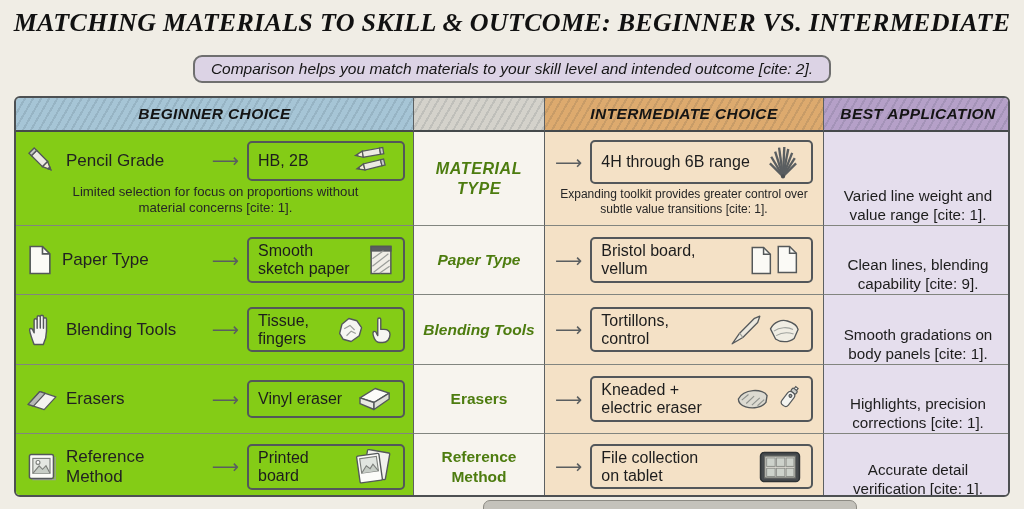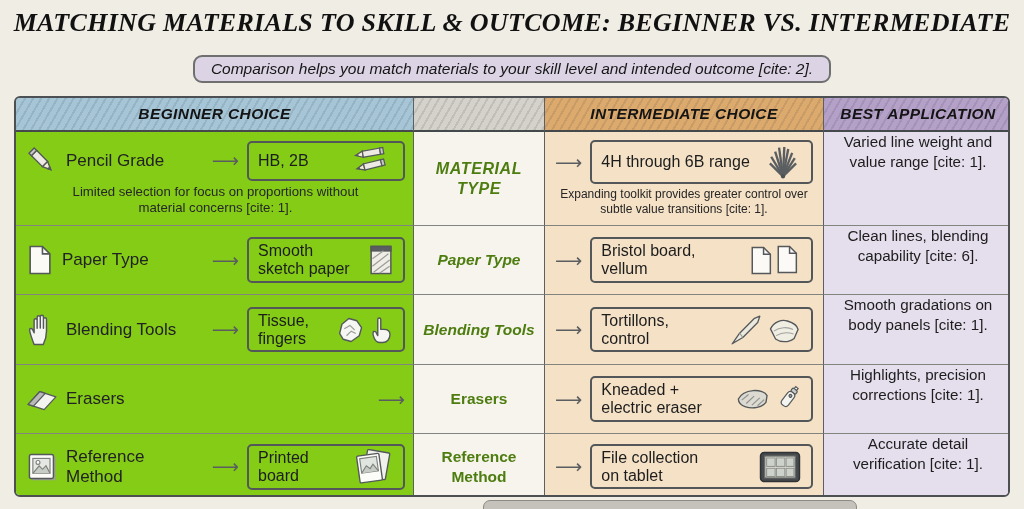--- a/index.html
+++ b/index.html
@@ -63,21 +63,21 @@
   .mcell{display:flex;align-items:center;justify-content:center;text-align:center;padding:0 6px;}
   .cat{font-weight:bold;font-size:15.5px;line-height:1.25;color:#4d7c0f;}
   .cat-hand{font-style:italic;letter-spacing:.6px;font-size:16px;}
   .cat-ital{font-style:italic;}
   
   .icell{display:flex;flex-direction:column;justify-content:center;padding:2px 10px;}
   .cell-main-i{display:flex;align-items:center;gap:8px;}
   .cell-main-i .value-box{flex:1;}
   .icell .note{max-width:268px;font-size:12px;}
   
-  .best{display:flex;align-items:flex-start;justify-content:center;text-align:center;
+  .best{display:flex;align-items:flex-end;justify-content:center;text-align:center;
     font-size:15.2px;color:#1d1d1d;line-height:1.3;padding:0 6px;}
   .best-text{max-width:172px;}
   .icon{display:inline-flex;flex:0 0 auto;}
   .icon svg{display:block;}
   .icon-pair{display:inline-flex;align-items:center;gap:3px;flex:0 0 auto;}
   
   .partial-bar{
     position:absolute;left:483px;top:500px;width:372px;height:14px;
     background:#c4c2bb;border:1.5px solid #8d8b84;border-radius:7px;
   }
@@ -205,21 +205,21 @@
                 <path d="M12 3 V9 H18" fill="none"></path>
                 <path d="M25 2 H35 L41 8 V25 H25 Z" fill="#fbfaf6"></path>
                 <path d="M35 2 V8 H41" fill="none"></path>
               </g>
             </svg>
         </span>
       </span>
     </div>
   </div>
   <div class="cell best c-best rt">
-    <span class="best-text">Clean lines, blending capability [cite: 6].</span>
+    <span class="best-text">Clean lines, blending capability [cite: 9].</span>
   </div>
 
   <div class="cell bcell c-beg cr rt">
     <div class="cell-main">
       <span class="icon">
         <svg width="32" height="34" viewBox="0 0 26 28">
             <path d="M6.5 26 C5 22 3.2 17 2.8 14.2 C2.5 12.6 4.6 12.2 5.3 13.7 L6.5 16.3 L6.5 6 C6.5 4.2 9 4.2 9 6 L9 12.5 L9 3.6 C9 1.8 11.6 1.8 11.6 3.6 L11.6 12.3 L11.6 3.2 C11.6 1.4 14.2 1.4 14.2 3.2 L14.2 12.6 L14.2 5.2 C14.2 3.5 16.7 3.5 16.7 5.2 L16.7 15 C16.7 19.5 15.6 22.8 14 26 Z" fill="#f5f5f1" stroke="#54585a" stroke-width="1.2" stroke-linejoin="round"></path>
           </svg>
       </span>
       <span class="b-label">Blending Tools</span>
@@ -268,20 +268,32 @@
   <div class="cell bcell c-beg cr rt">
     <div class="cell-main">
       <span class="icon">
         <svg width="32" height="26" viewBox="0 0 30 24">
             <polygon points="2,17 13,5 28,10 17,22" fill="#f3f3ef" stroke="#54585a" stroke-width="1.2" stroke-linejoin="round"></polygon>
             <polygon points="2,17 13,5 18,6.7 7,18.7" fill="#b7bab7" stroke="#54585a" stroke-width="1.2" stroke-linejoin="round"></polygon>
           </svg>
       </span>
       <span class="b-label">Erasers</span>
       <span class="arrow">⟶</span>
+      <span class="value-box">
+        <span class="vb-text">Vinyl eraser</span>
+        <span class="icon">
+          <svg width="40" height="28" viewBox="0 0 32 24">
+              <g stroke="#54585a" stroke-width="1.2" stroke-linejoin="round">
+                <polygon points="4,11 17,3 29,7 16,15" fill="#fcfcf9"></polygon>
+                <polygon points="4,11 16,15 16,21 4,16" fill="#e9e9e3"></polygon>
+                <polygon points="16,15 29,7 29,12 16,21" fill="#dedfd8"></polygon>
+              </g>
+            </svg>
+        </span>
+      </span>
     </div>
   </div>
   <div class="cell mcell c-mid cr rt">
     <span class="cat">Erasers</span>
   </div>
   <div class="cell icell c-int cr rt">
     <div class="cell-main-i">
       <span class="arrow">⟶</span>
       <span class="value-box">
         <span class="vb-text">Kneaded +

